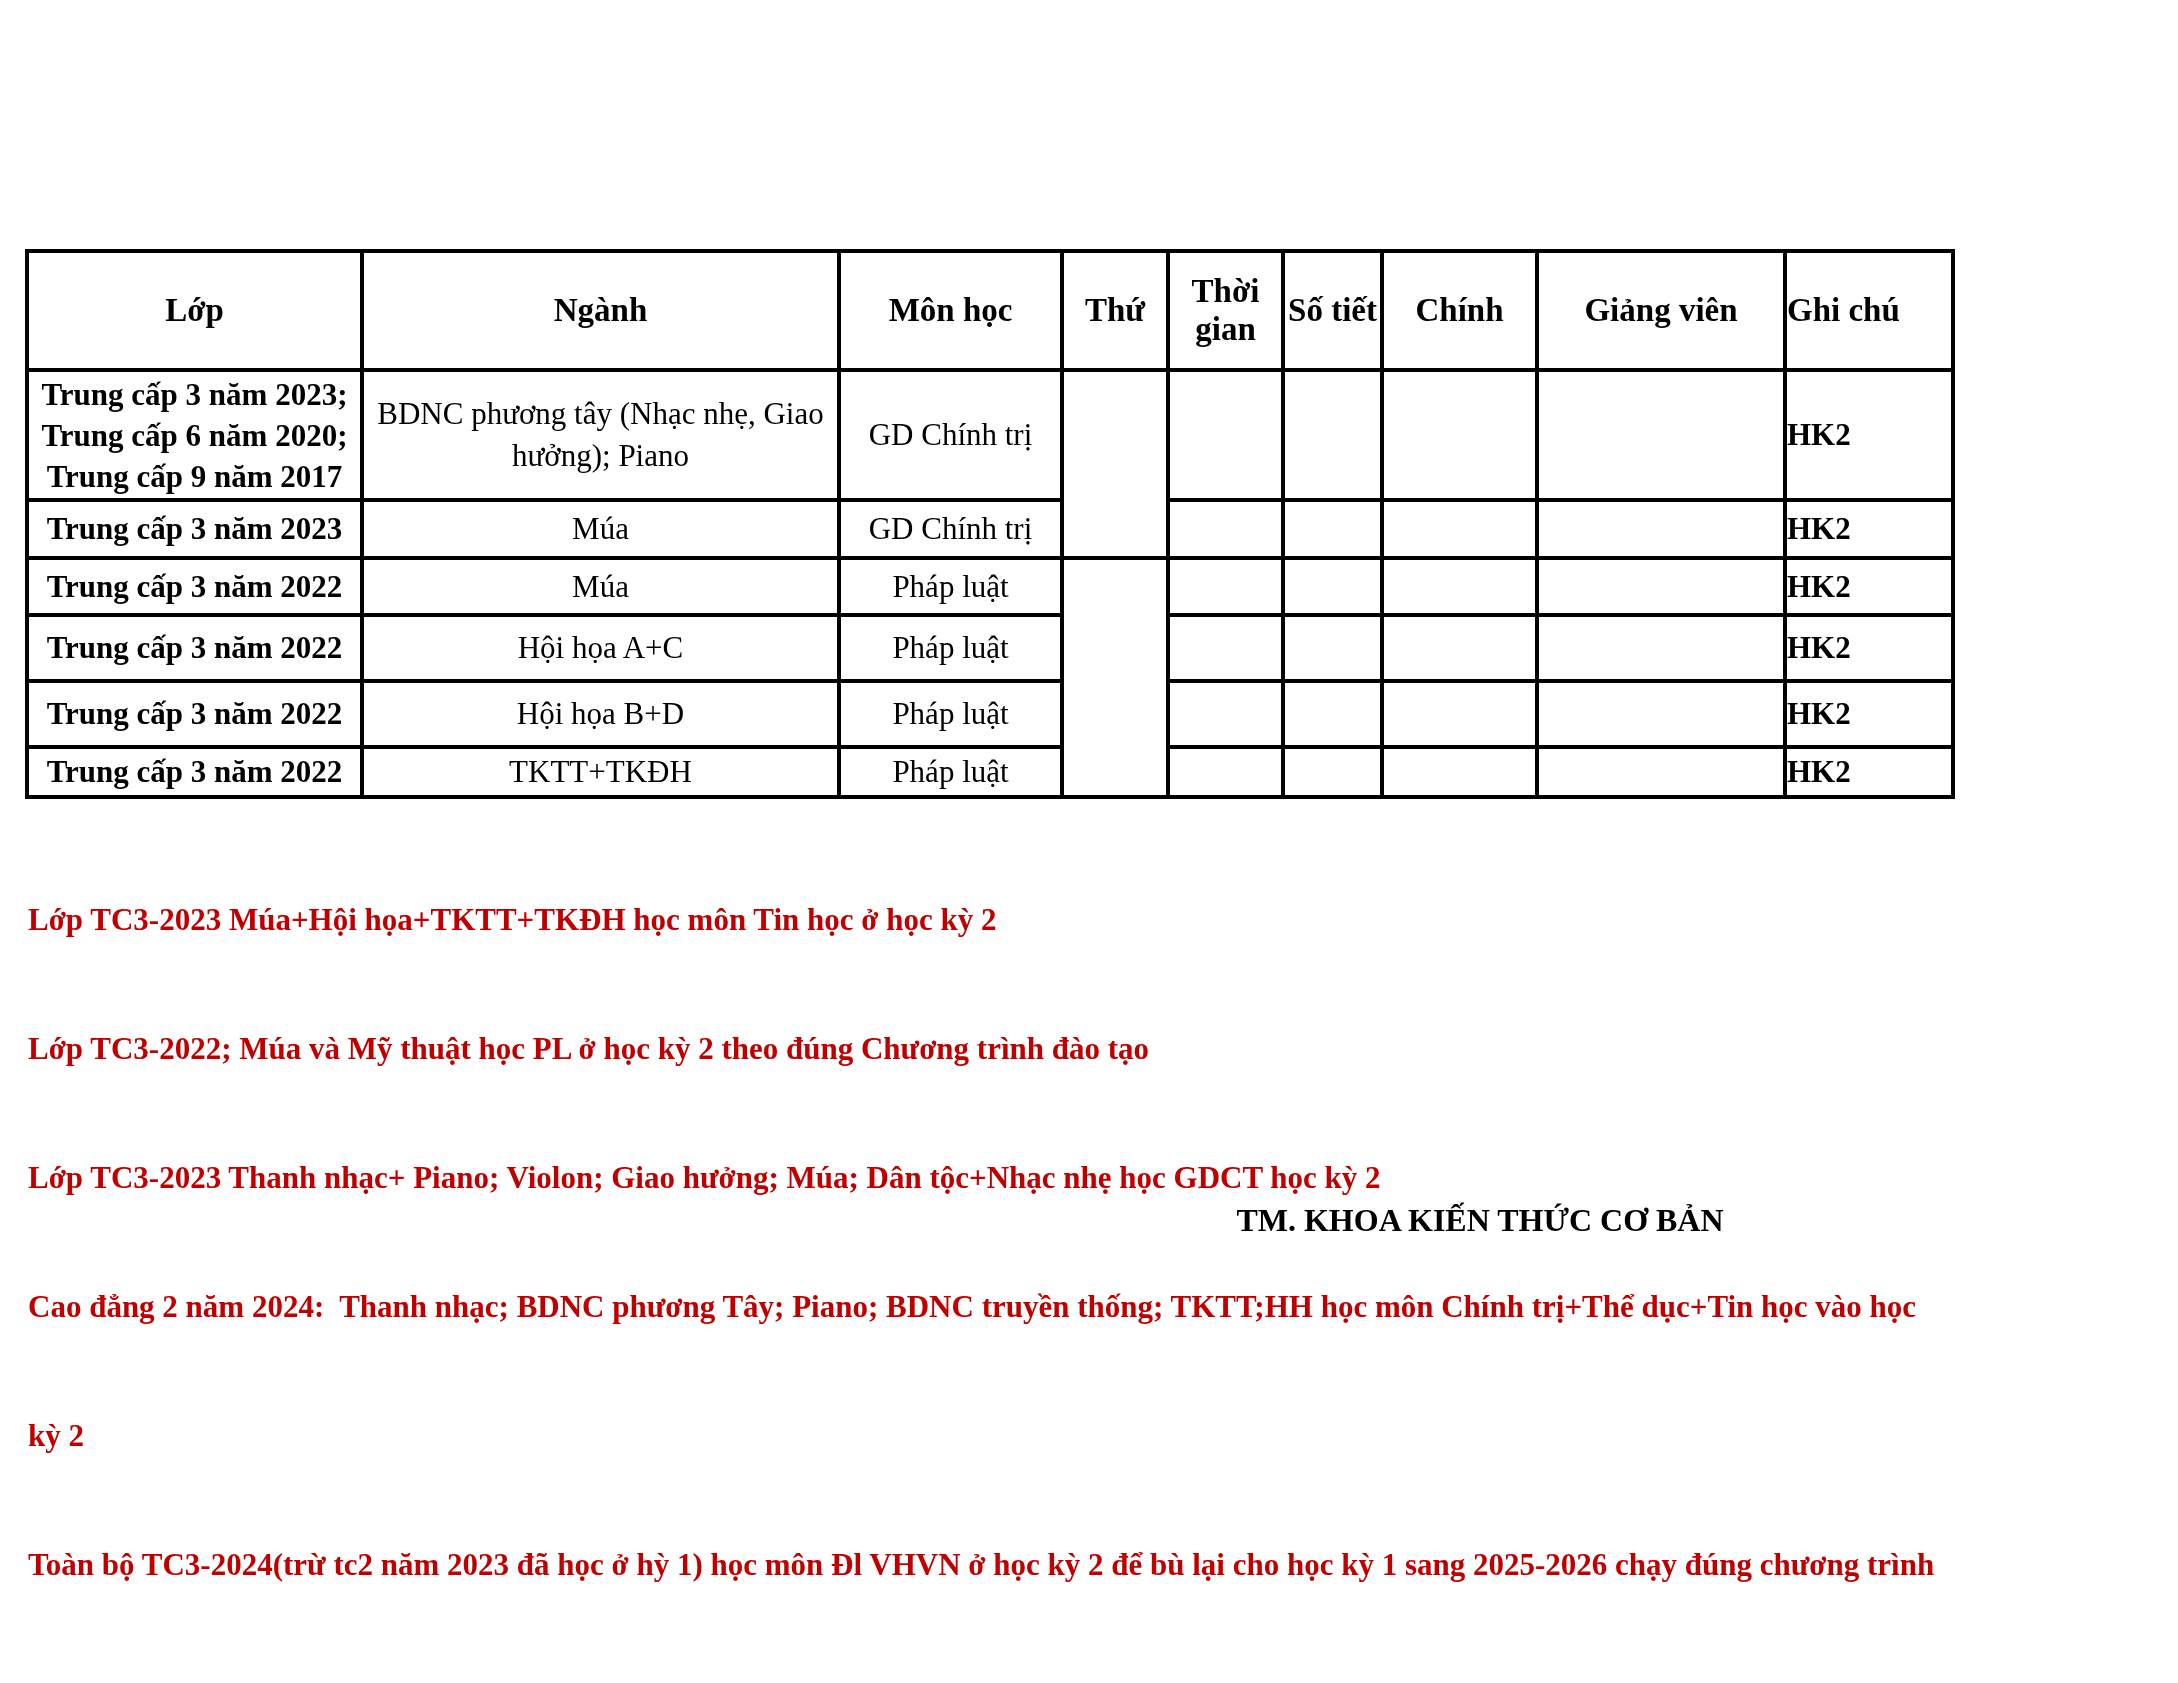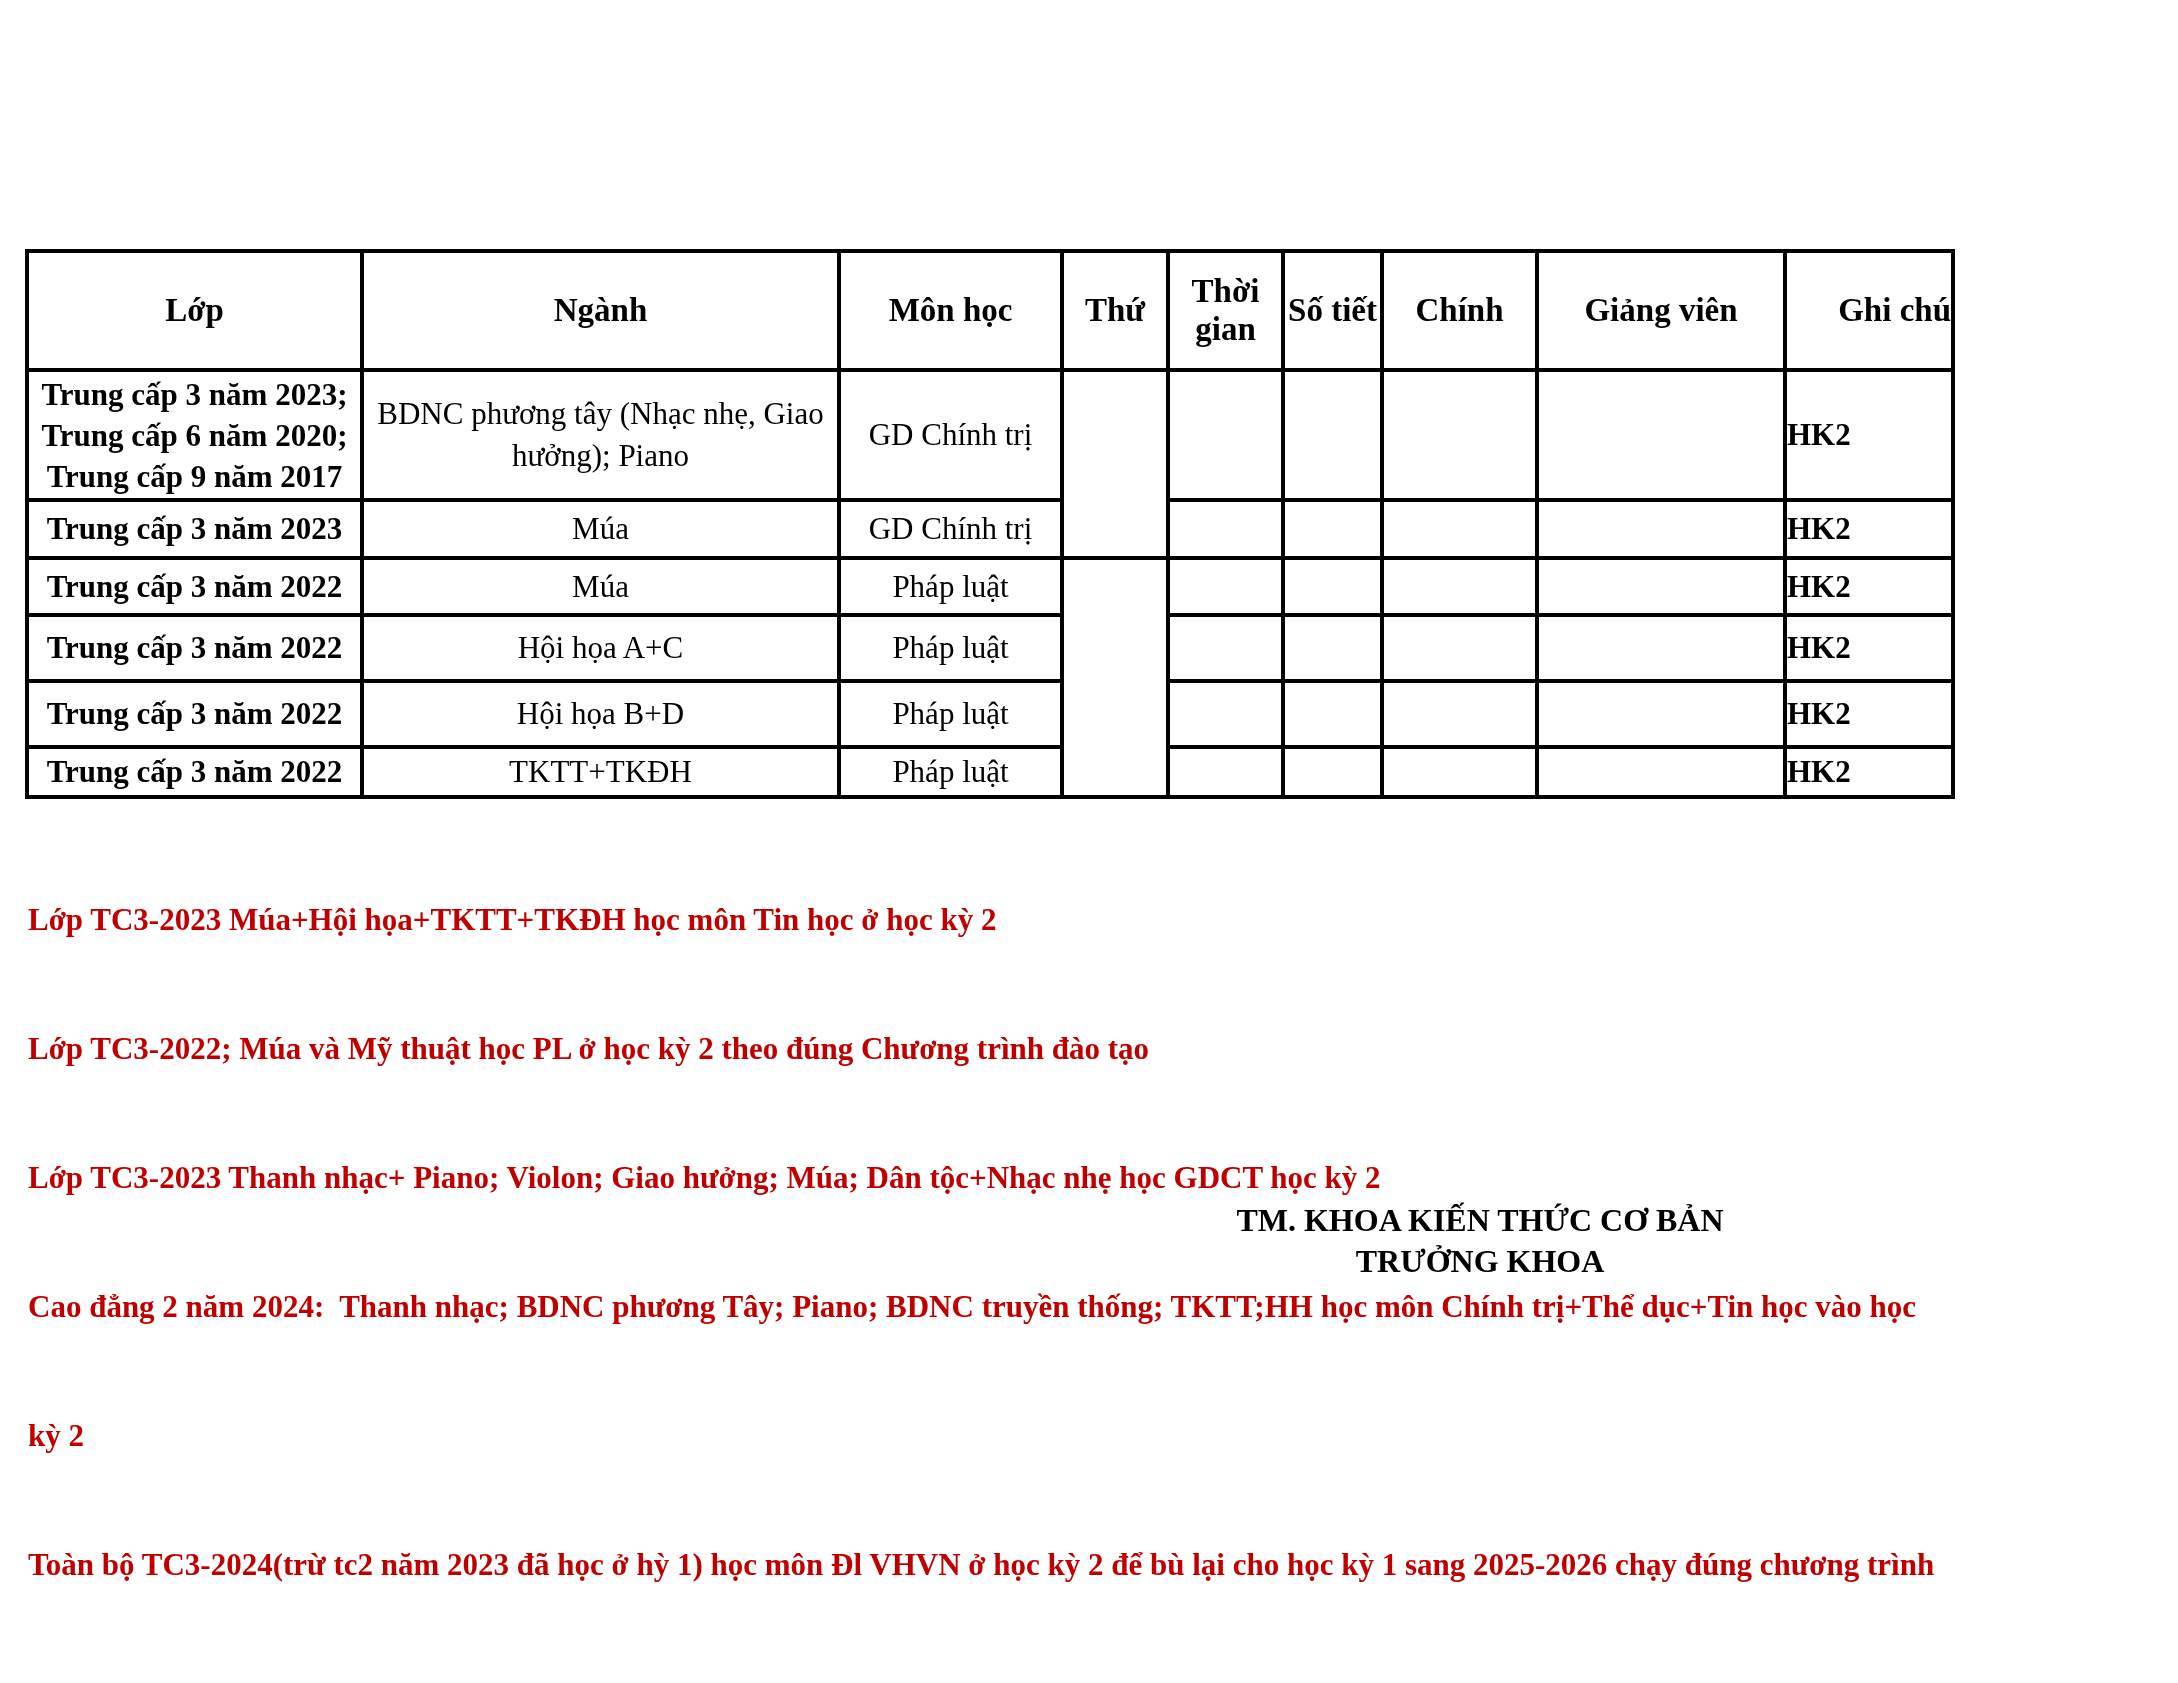--- a/index.html
+++ b/index.html
@@ -25,21 +25,21 @@
     border:4px solid #000000;
     overflow:hidden;
     vertical-align:middle;
     padding:0;
   }
   th.hdr{
     font-size:33px;font-weight:bold;
     text-align:center;line-height:1.15;
     padding:2px 6px;
   }
-  th.hdr-ghichu{text-align:right;padding-left:8px;}
+  th.hdr-ghichu{text-align:left;padding-left:8px;}
   td.c-lop{
     font-size:31px;font-weight:bold;
     text-align:center;padding:2px 6px 2px 8px;
     line-height:42px;
   }
   td.c-nganh,td.c-monhoc{
     font-size:31px;font-weight:normal;
     text-align:center;line-height:42px;
     padding:2px 8px;
   }
@@ -176,18 +176,17 @@
     <div class="note-line">Lớp TC3-2022; Múa và Mỹ thuật học PL ở học kỳ 2 theo đúng Chương trình đào tạo</div>
     <div class="note-line">Lớp TC3-2023 Thanh nhạc+ Piano; Violon; Giao hưởng; Múa; Dân tộc+Nhạc nhẹ học GDCT học kỳ 2</div>
     <div class="note-line">Cao đẳng 2 năm 2024:  Thanh nhạc; BDNC phương Tây; Piano; BDNC truyền thống; TKTT;HH học môn Chính trị+Thể dục+Tin học vào học</div>
     <div class="note-line">kỳ 2</div>
     <div class="note-line">Toàn bộ TC3-2024(trừ tc2 năm 2023 đã học ở hỳ 1) học môn Đl VHVN ở học kỳ 2 để bù lại cho học kỳ 1 sang 2025-2026 chạy đúng chương trình</div>
     <div class="note-line">ĐT</div>
   </div>
 
   <div id="sig-heading">
     <div>TM. KHOA KIẾN THỨC CƠ BẢN</div>
-    <div>TRƯỞNG KHOA</div>
   </div>
 
 
 </div>
 
 
 </body></html>

